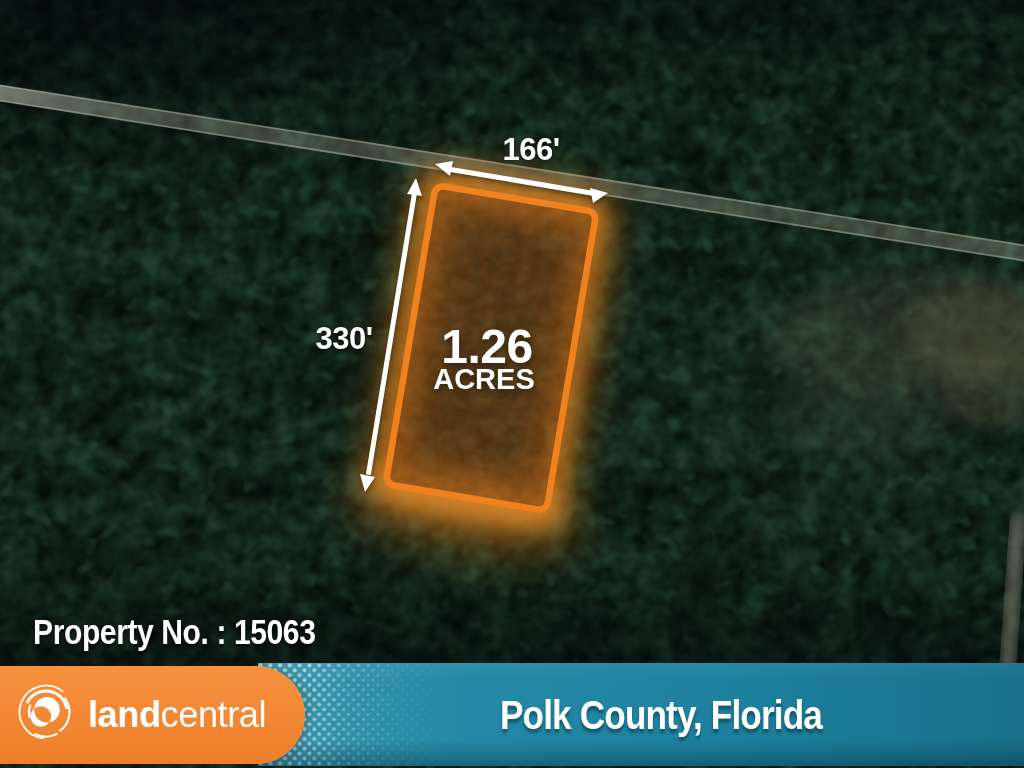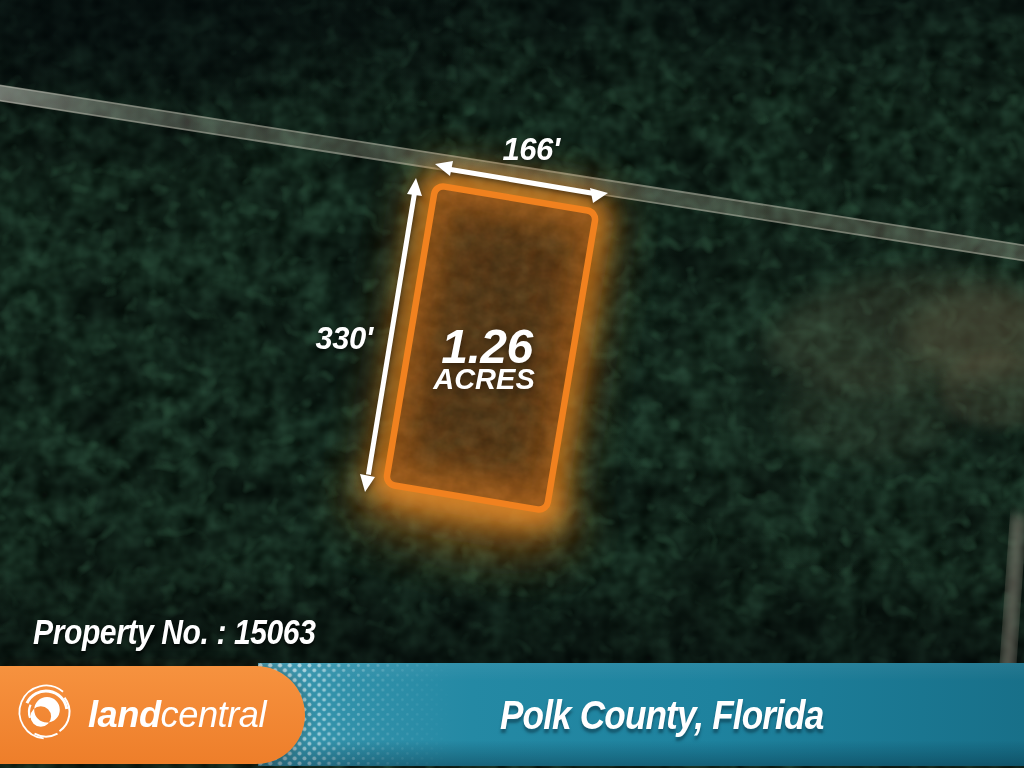--- a/index.html
+++ b/index.html
@@ -1,16 +1,16 @@
 <!DOCTYPE html>
 <html><head>
 <meta charset="utf-8">
 <style>
 html,body{margin:0;padding:0;background:#000;}
-#stage{position:relative;width:1024px;height:768px;overflow:hidden;background:#13211b;font-family:"Liberation Sans",sans-serif;font-style:italic;}
+#stage{position:relative;width:1024px;height:768px;overflow:hidden;background:#13211b;font-family:"Liberation Sans",sans-serif;}
 #mapsvg{position:absolute;left:0;top:0;}
 .propno{position:absolute;left:33px;top:612px;color:#fff;font-weight:bold;font-size:35px;letter-spacing:-0.5px;transform:scaleX(0.86);transform-origin:left top;text-shadow:0 3px 3px rgba(0,0,0,0.55);}
 .teal{position:absolute;left:258px;top:663px;width:766px;height:103px;background:linear-gradient(to right,#3b97ae 0%,#2489a4 28%,#1e829e 60%,#187089 100%);}
 .tealshade{position:absolute;left:258px;top:663px;width:766px;height:103px;background:linear-gradient(to bottom,rgba(255,255,255,0.06) 0%,rgba(255,255,255,0) 18%,rgba(0,0,0,0) 75%,rgba(0,30,45,0.35) 100%);}
 .county{position:absolute;left:500px;top:693px;width:320px;text-align:center;color:#fff;font-weight:bold;font-size:40px;letter-spacing:-1px;transform:scaleX(0.88);transform-origin:left top;white-space:nowrap;text-shadow:0 4px 3px rgba(10,50,65,0.55);}
 .capsule{position:absolute;left:0px;top:666px;width:305px;height:98px;border-radius:0 49px 49px 0;background:linear-gradient(to bottom,#f6923f,#ee7e2a);box-shadow:0 0 14px rgba(40,20,0,0.35);}
 .lctext{position:absolute;left:88px;top:694px;color:#fff;font-size:37px;letter-spacing:-0.5px;transform:scaleX(0.98);transform-origin:left top;white-space:nowrap;}
 .lctext b{font-weight:bold;}
 </style>
 </head>

